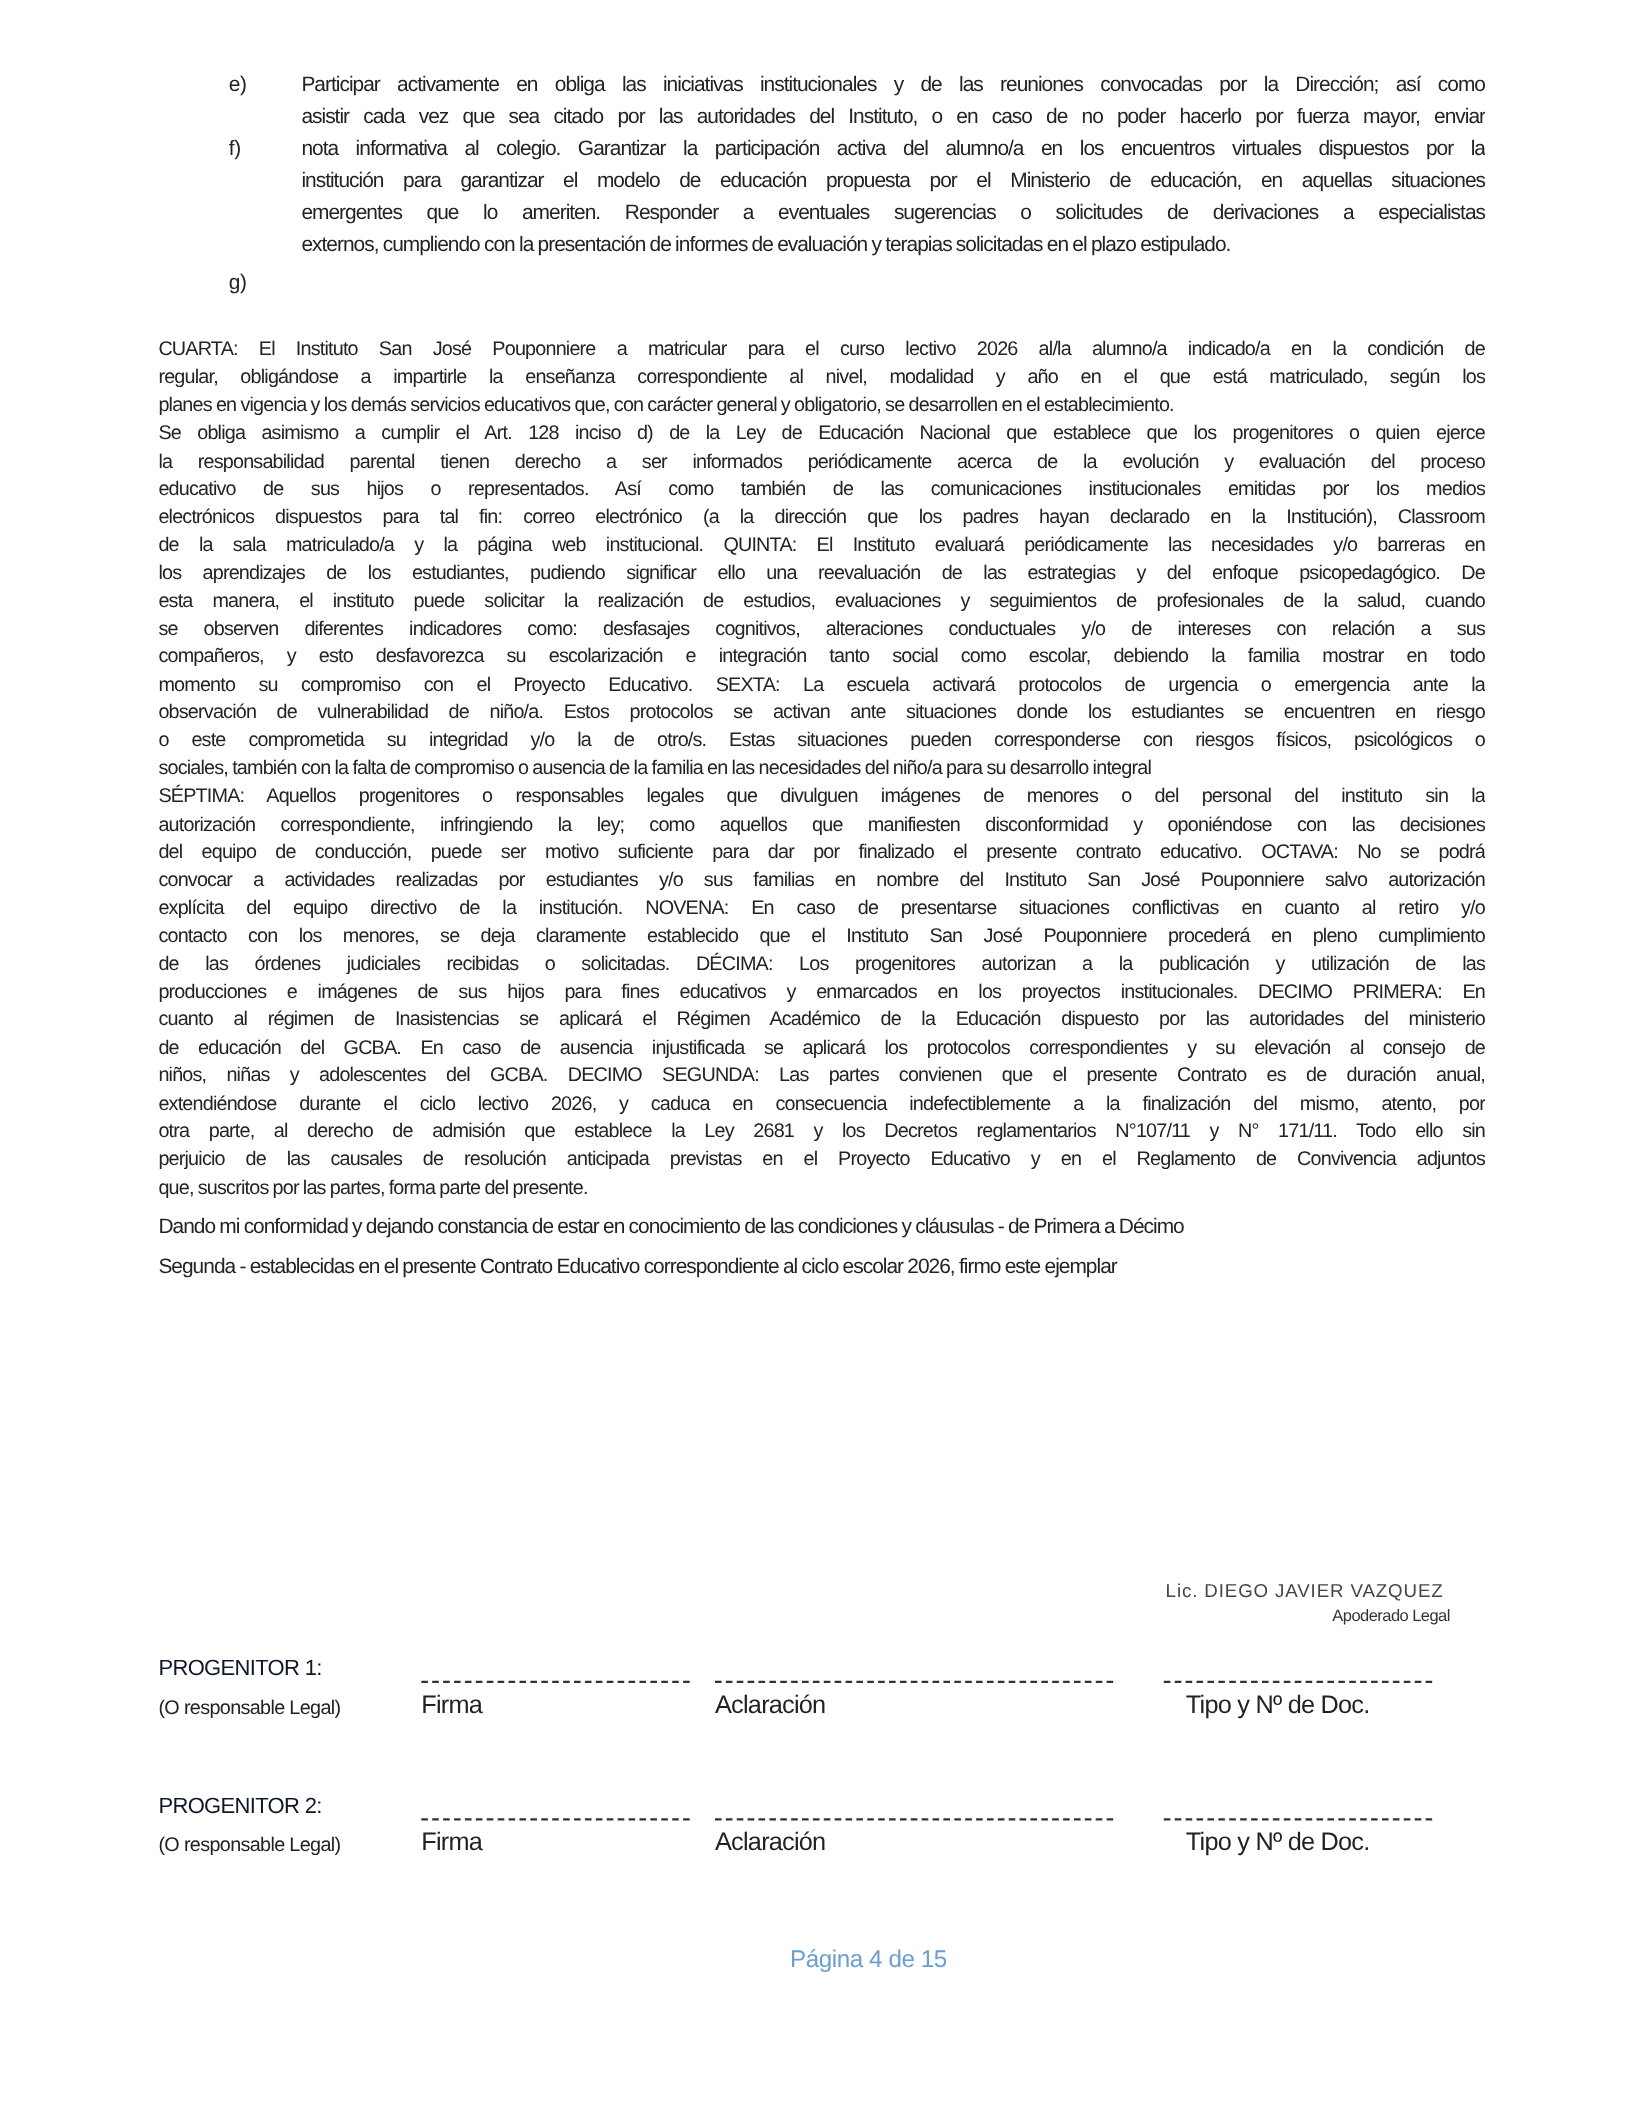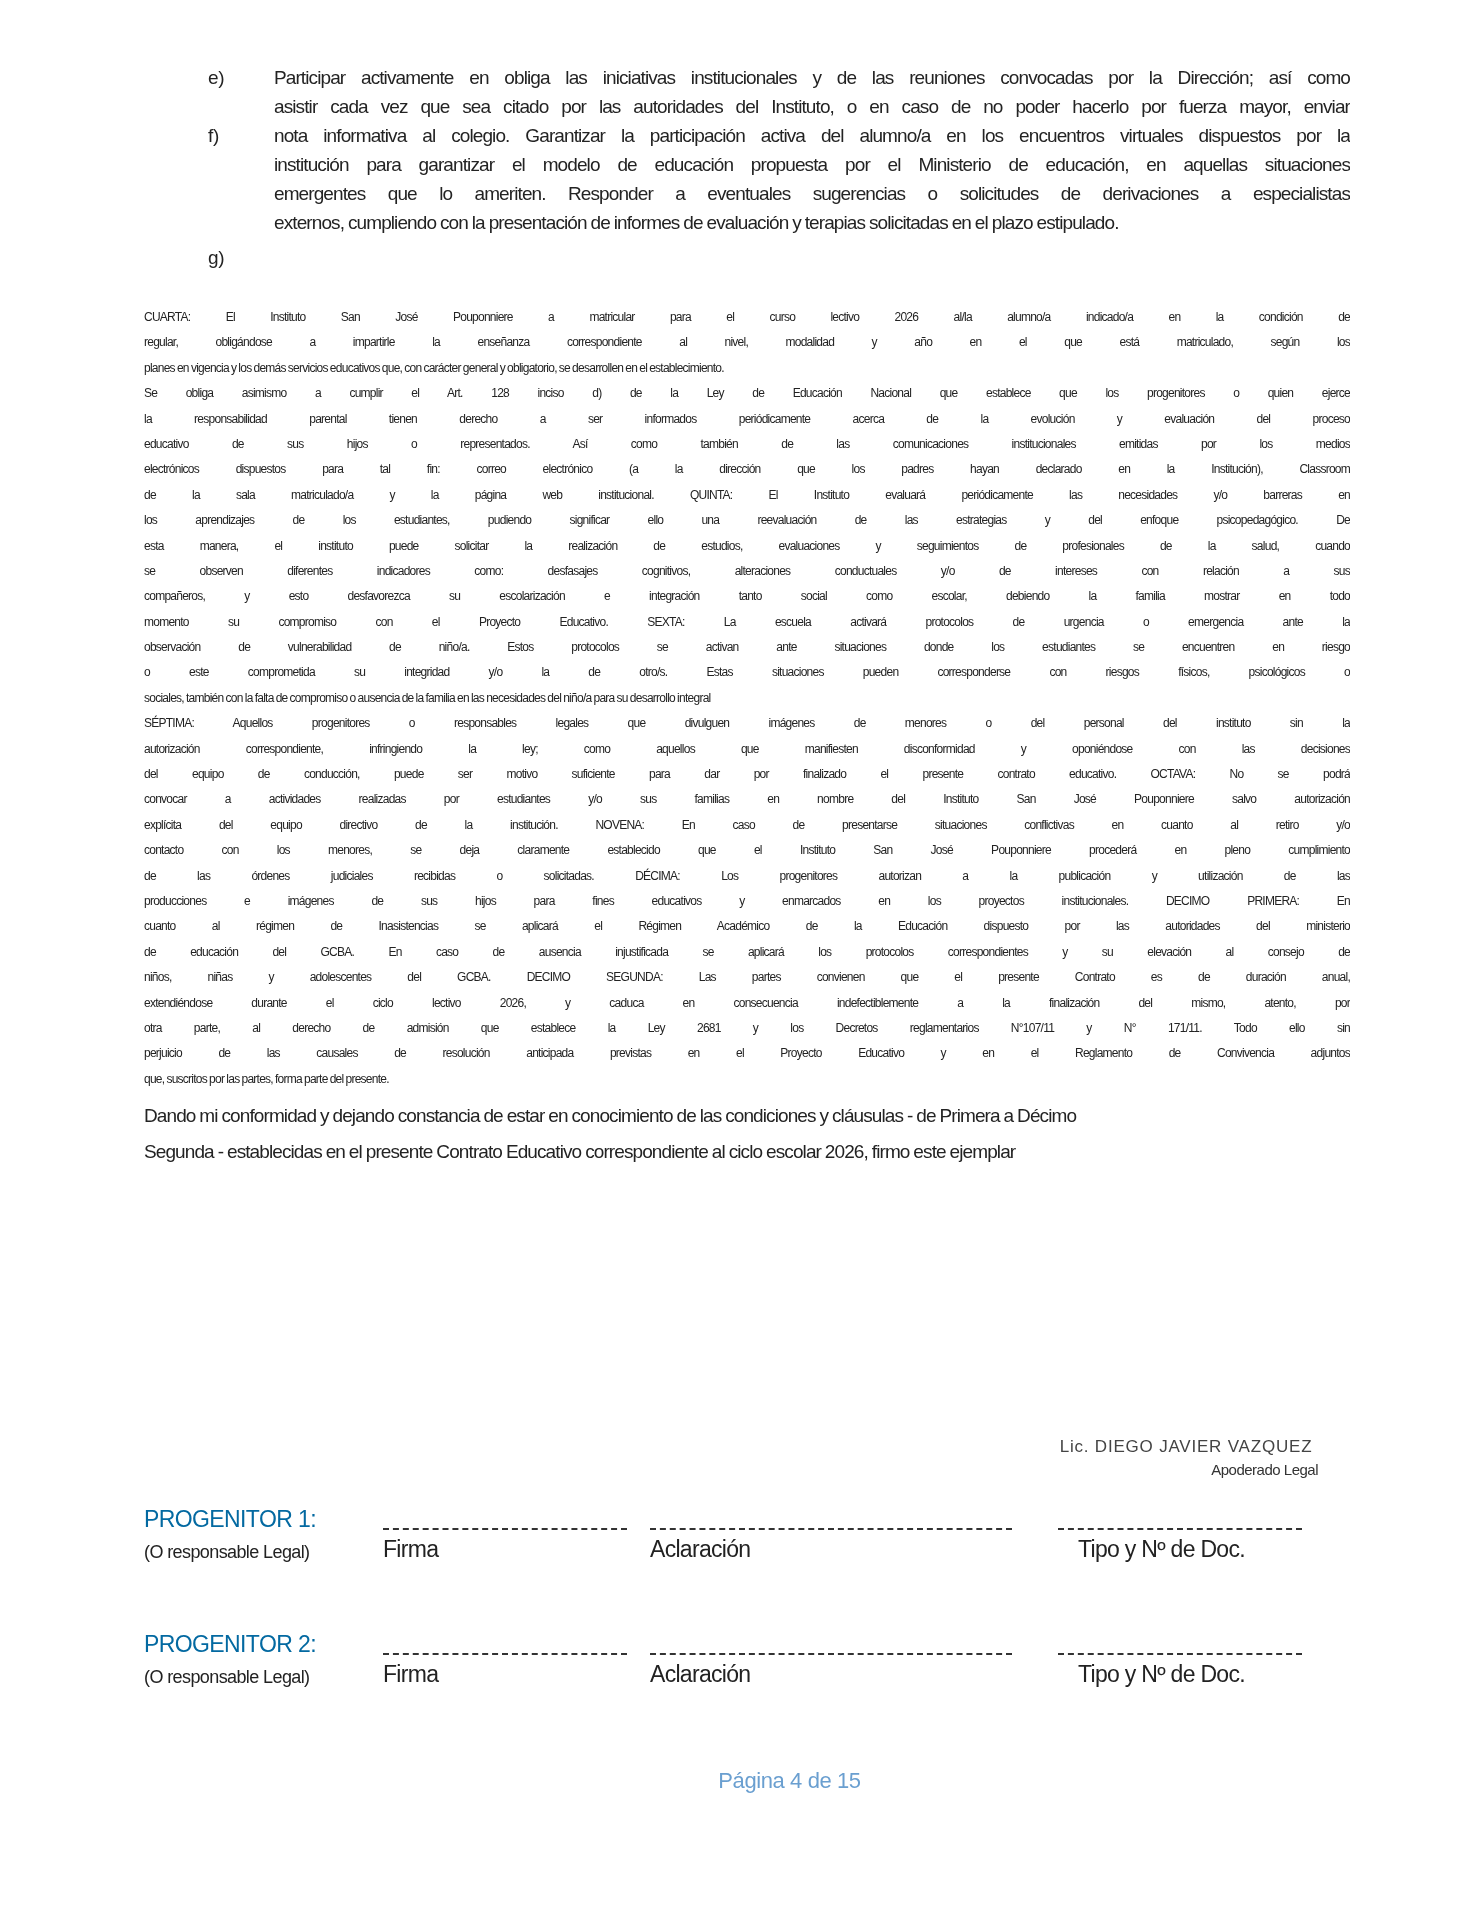--- a/index.html
+++ b/index.html
@@ -9,34 +9,34 @@
 
   
   .list-label { position: absolute; left: 208px; font-size: 19px; line-height: 29px; letter-spacing: -0.3px; }
   .list-text { position: absolute; left: 274px; top: 63px; width: 1076px; }
   .list-text .ln { font-size: 19px; line-height: 29px; height: 29px; white-space: nowrap;
                    text-align: justify; text-align-last: justify; letter-spacing: -0.9px; word-spacing: -0.5px; overflow: hidden; }
   .list-text .ln.last { text-align-last: left; }
 
   
   .body-text { position: absolute; left: 144px; top: 305px; width: 1206px; }
-  .body-text .ln { font-size: 12px; line-height: 25.4px; height: 25.4px; white-space: nowrap;
+  .body-text .ln { font-size: 18px; line-height: 25.4px; height: 25.4px; white-space: nowrap;
                    text-align: justify; text-align-last: justify; letter-spacing: -0.75px; word-spacing: -0.5px; overflow: hidden; }
   .body-text .ln.last { text-align-last: left; }
 
   .conformity { position: absolute; left: 144px; top: 1098px; width: 1206px; }
   .conformity .ln { font-size: 19px; line-height: 36px; height: 36px; white-space: nowrap; letter-spacing: -0.9px; word-spacing: -0.5px; }
 
   
   .sig-name { position: absolute; left: 1054px; top: 1437px; width: 264px; font-size: 17px; letter-spacing: 0.8px;
               color: #444; white-space: nowrap; text-align: center; }
   .sig-role { position: absolute; left: 1054px; top: 1461px; width: 264px; font-size: 15px; letter-spacing: -0.5px;
               color: #333; text-align: right; white-space: nowrap; }
 
-  .prog-title { position: absolute; left: 144px; font-size: 23px; letter-spacing: -0.6px; color: #0369a1; white-space: nowrap; }
+  .prog-title { position: absolute; left: 144px; font-size: 20px; letter-spacing: -0.6px; color: #0f172a; white-space: nowrap; }
   .prog-sub { position: absolute; left: 144px; font-size: 18px; letter-spacing: -0.6px; color: #222; white-space: nowrap; }
   .field-line { position: absolute; height: 0; border-bottom: 2px dashed #333; }
   .field-label { position: absolute; font-size: 23px; letter-spacing: -0.7px; color: #222; white-space: nowrap; }
 
   .footer { position: absolute; left: 0; width: 1483px; top: 1768px; text-align: center;
             font-size: 22px; letter-spacing: -0.4px; }
 </style>
 </head>
 <body style="color: rgb(35, 35, 35);">
 

